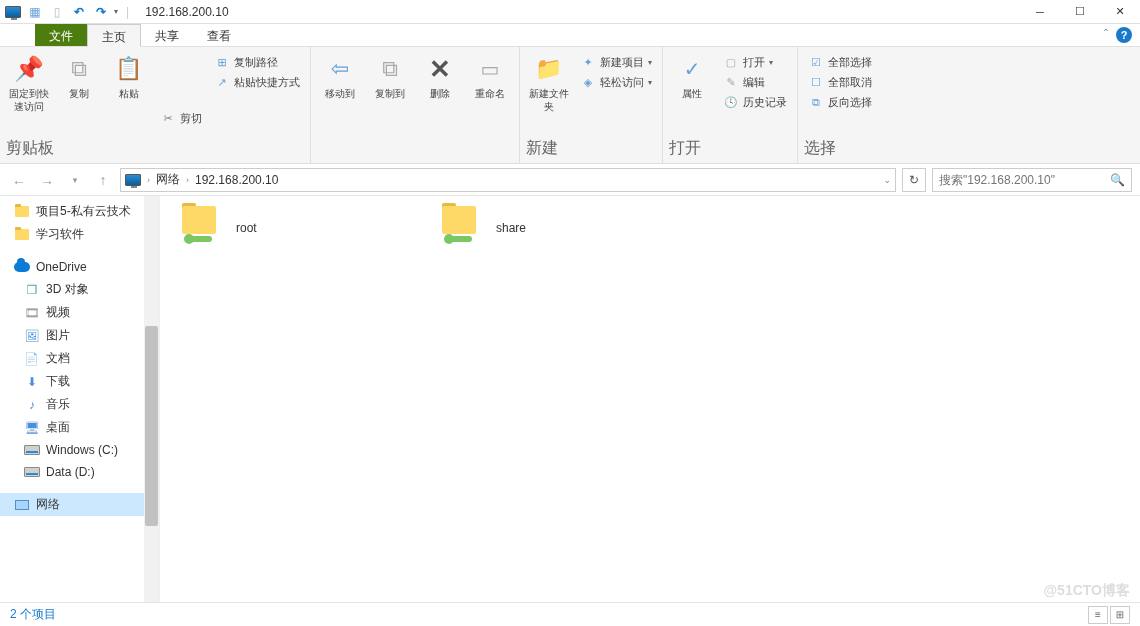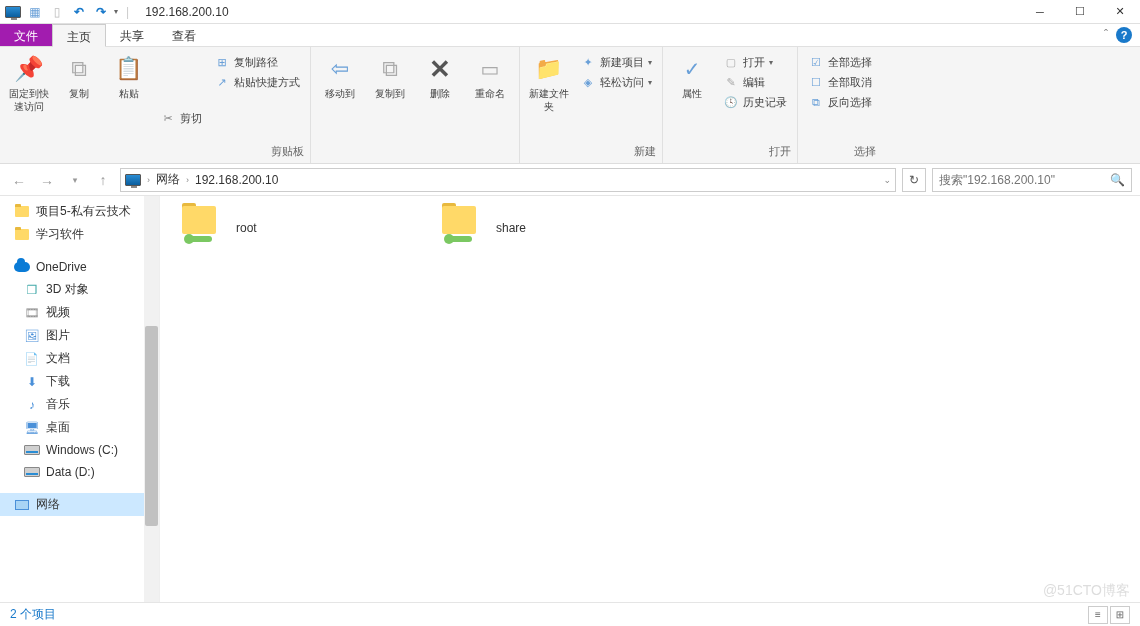--- a/index.html
+++ b/index.html
@@ -9,30 +9,30 @@
   .titlebar { height: 24px; background: #fff; display: flex; align-items: center; border-bottom: 1px solid #e0e0e0;}
   .qat { display: flex; align-items: center; gap: 4px; padding: 0 4px; background:#fff;}
   .qat .icon { width: 18px; height: 18px; display:flex;align-items:center;justify-content:center;}
   .title-text { margin-left: 8px; font-size: 12px; color:#333;}
   .winctrl { margin-left: auto; display: flex; }
   .winctrl div { width: 40px; height: 22px; display:flex; align-items:center; justify-content:center; font-size:11px; color:#333;}
 
   
   .tabs { height: 23px; display: flex; align-items: stretch; background: #fff; border-bottom:1px solid #e0e0e0; position:relative;}
   .tabs .tab { padding: 4px 14px 4px 14px; font-size: 12px; cursor:default;}
-  .tabs .file { background: #a21caf; color: #fff; }
+  .tabs .file { background: #4d7c0f; color: #fff; margin-left: 35px; }
   .tabs .active { background: #f5f5f5; border:1px solid #ccc; border-bottom:1px solid #f5f5f5; margin-bottom:-1px;}
   .tabs .right { margin-left:auto; display:flex; align-items:center; gap:8px; padding-right:8px;}
   .help-icon{width:16px;height:16px;border-radius:50%;background:#1979ca;color:#fff;display:flex;align-items:center;justify-content:center;font-size:11px;font-weight:bold;}
 
   
   .ribbon { height: 117px; background: #f5f5f5; border-bottom:1px solid #ddd; display:flex;}
   .group { border-right:1px solid #e0e0e0; display:flex; flex-direction:column; padding:2px 6px;}
   .group-body{ flex:1; display:flex; align-items:flex-start; gap:4px; padding-top:2px;}
-  .group-label{ text-align:right; font-size:11px; color:#666; padding:2px 0;}
+  .group-label{ text-align:left; font-size:16px; color:#666; padding:2px 0;}
   .big-btn{ display:flex; flex-direction:column; align-items:center; width:46px; gap:2px; padding:2px; cursor:default;}
   .big-btn .ic{ width:32px; height:32px; display:flex;align-items:center;justify-content:center;}
   .big-btn span{ font-size:10px; text-align:center; line-height:13px; color:#444;}
   .small-list{ display:flex; flex-direction:column; gap:2px; padding:2px;}
   .small-btn{ display:flex; align-items:center; gap:4px; font-size:11px; color:#444; padding:1px 2px;}
   .small-btn .ic{width:16px;height:16px;display:flex;align-items:center;justify-content:center;}
 
   
   .navbar { height: 32px; display:flex; align-items:center; gap:6px; padding:0 8px; border-bottom:1px solid #e5e5e5;}
   .navarrow{ width:22px; height:22px; display:flex;align-items:center;justify-content:center;color:#999;font-size:14px;}
@@ -57,21 +57,21 @@
   .content{ flex:1; padding:10px 20px; display:flex; gap:60px; align-items:flex-start;}
   .item{ display:flex; align-items:center; gap:12px; width:200px;}
   .item .fic{ width:44px;height:44px;position:relative;}
   .item span{ font-size:12px;}
 
   
   .status{ height:24px; border-top:1px solid #e5e5e5; display:flex; align-items:center; padding:0 10px; font-size:12px; color:#1979ca; justify-content:space-between;}
   .status .views{display:flex;gap:2px;}
   .status .views div{width:20px;height:18px;border:1px solid #ccc;display:flex;align-items:center;justify-content:center;font-size:10px;color:#666;}
 
-  .watermark{position:absolute;right:10px;bottom:26px;color:#ddd;font-size:14px;}
+  .watermark{position:absolute;right:10px;bottom:26px;color:#ddd;font-size:14px;font-weight:bold;}
 
   
   .folder-shr{position:relative;width:40px;height:38px;}
   .folder-shr .f{position:absolute;top:0;left:2px;width:34px;height:28px;background:#ffd968;border-radius:2px;}
   .folder-shr .tab{position:absolute;top:-3px;left:2px;width:14px;height:5px;background:#e8b93e;border-radius:2px 2px 0 0;}
   .folder-shr .pipe{position:absolute;bottom:0;left:6px;width:28px;height:10px;}
   .folder-shr .pipe::before{content:"";position:absolute;left:0;bottom:2px;width:26px;height:6px;background:#7bc862;border-radius:3px;}
   .folder-shr .pipe::after{content:"";position:absolute;left:-2px;bottom:0;width:10px;height:10px;background:#7bc862;border-radius:50%;}
   
   .folder-small{width:14px;height:11px;background:#ffd968;border-radius:1px;position:relative;}

